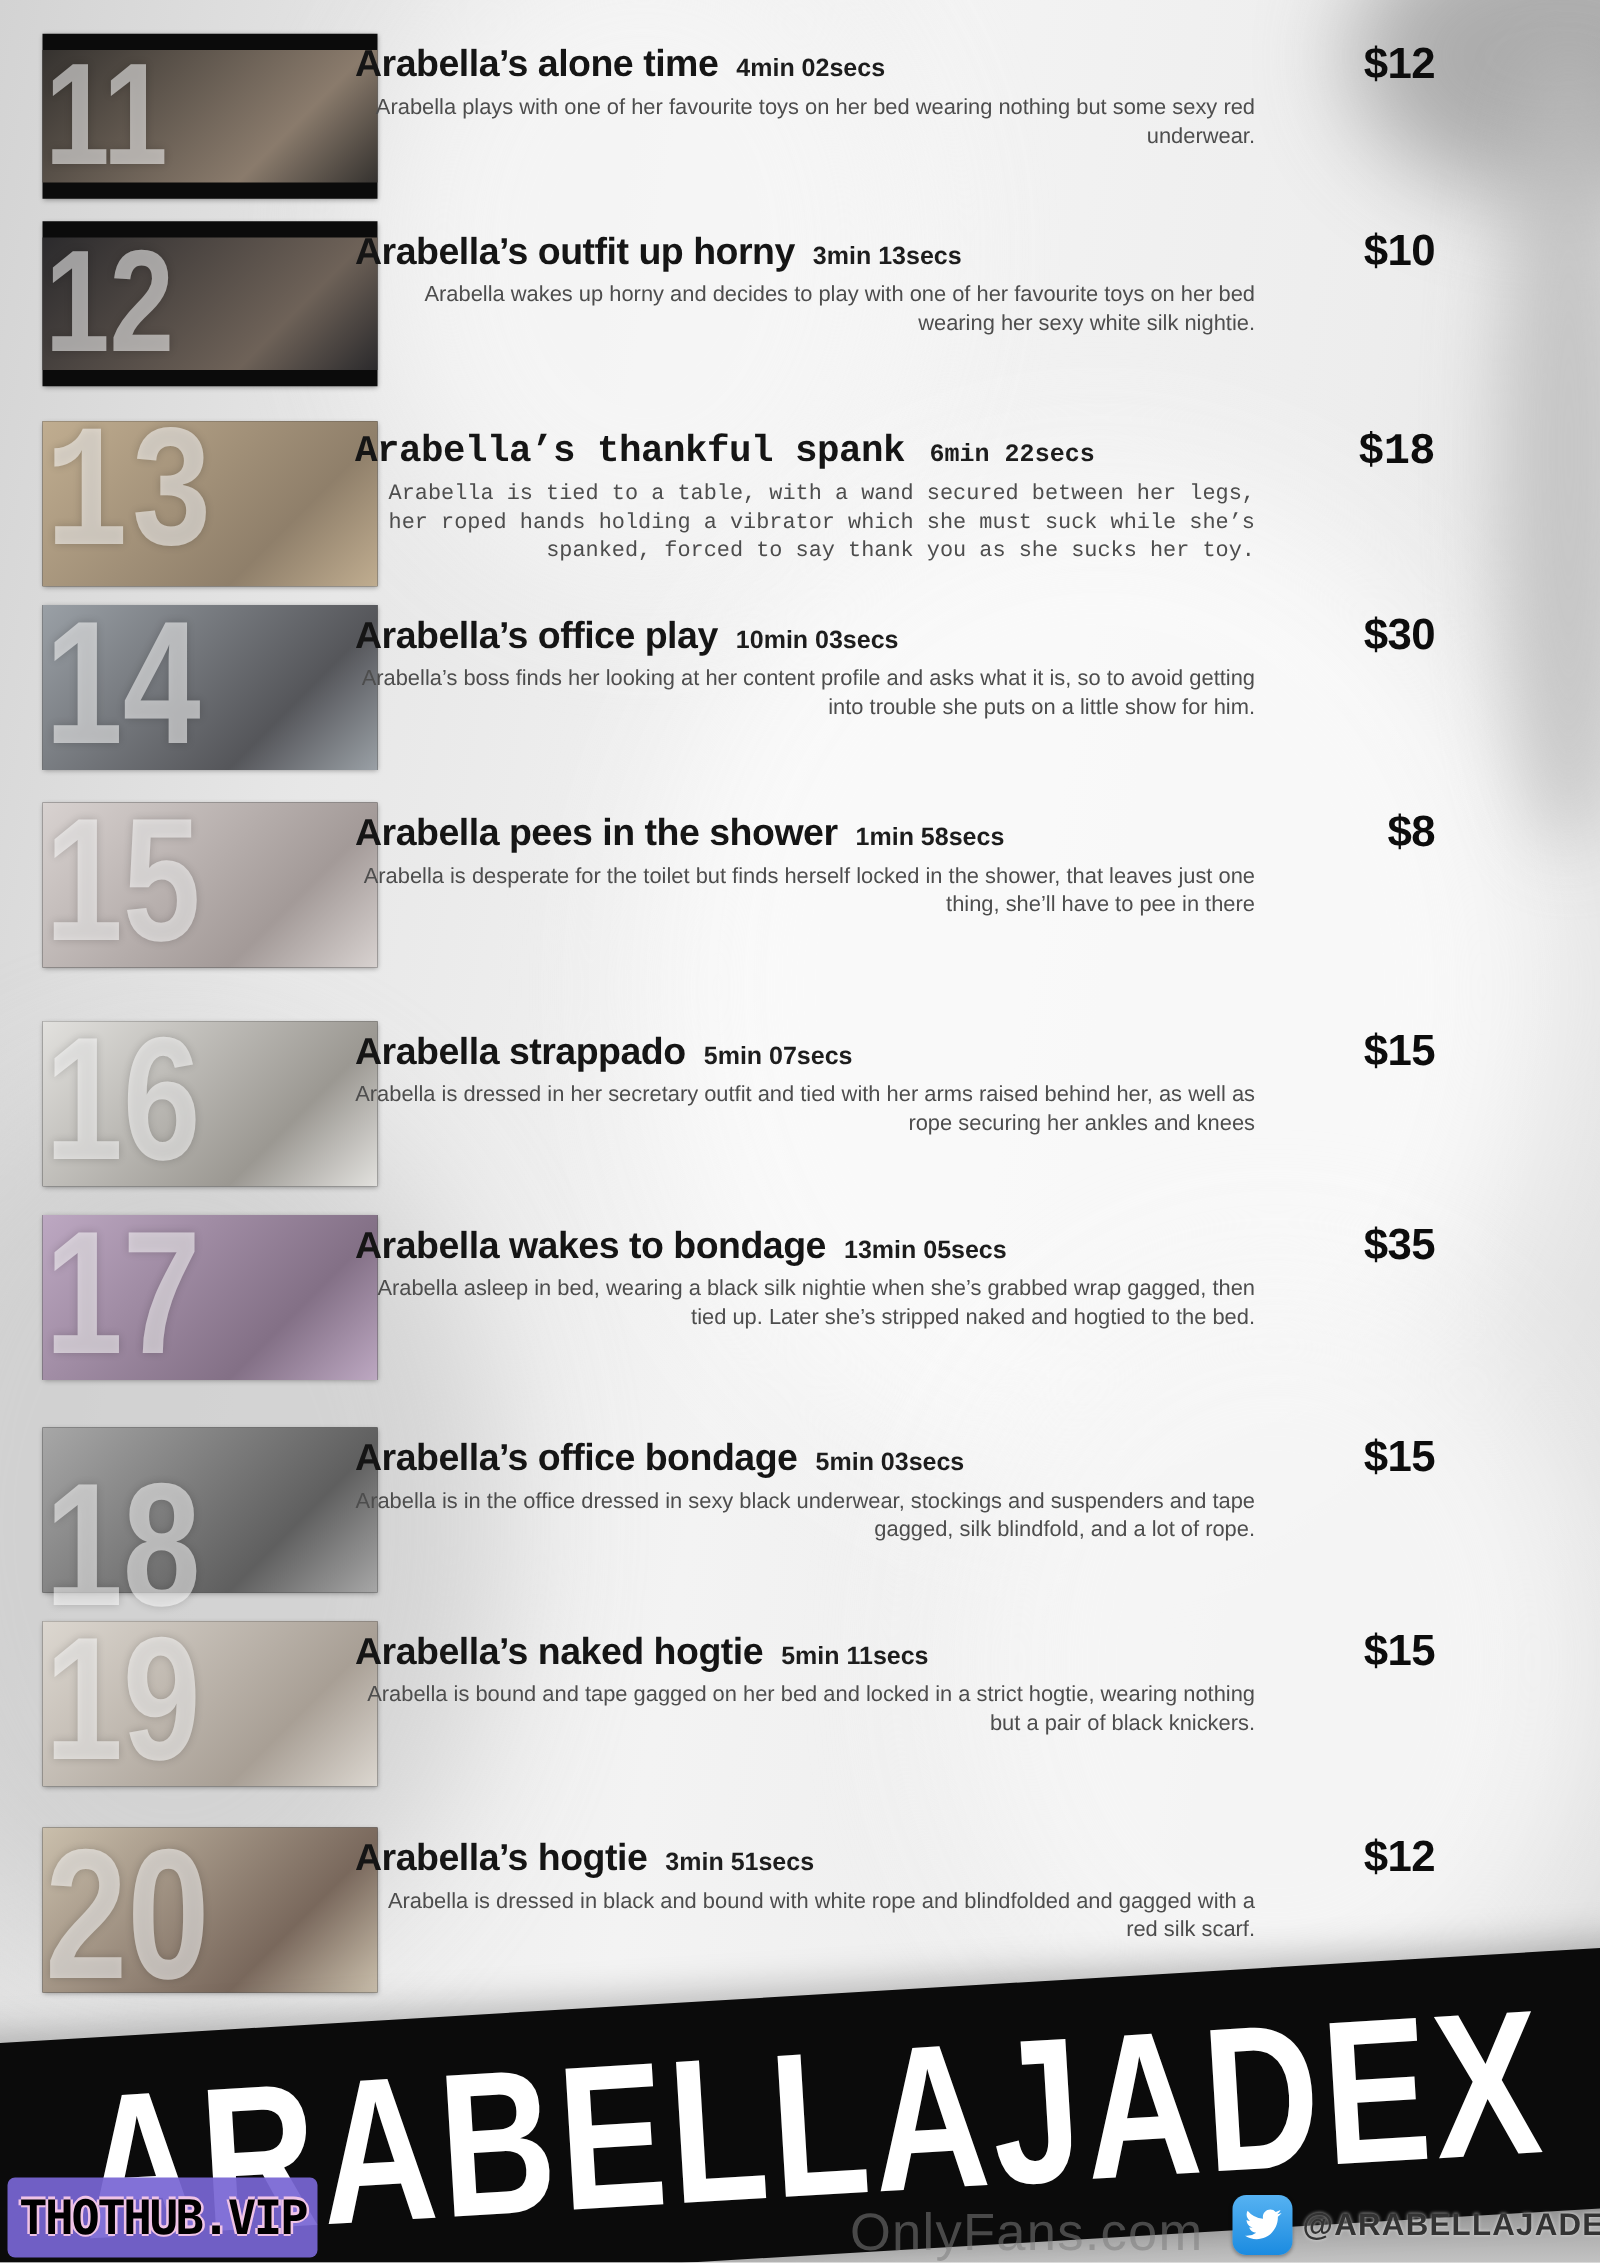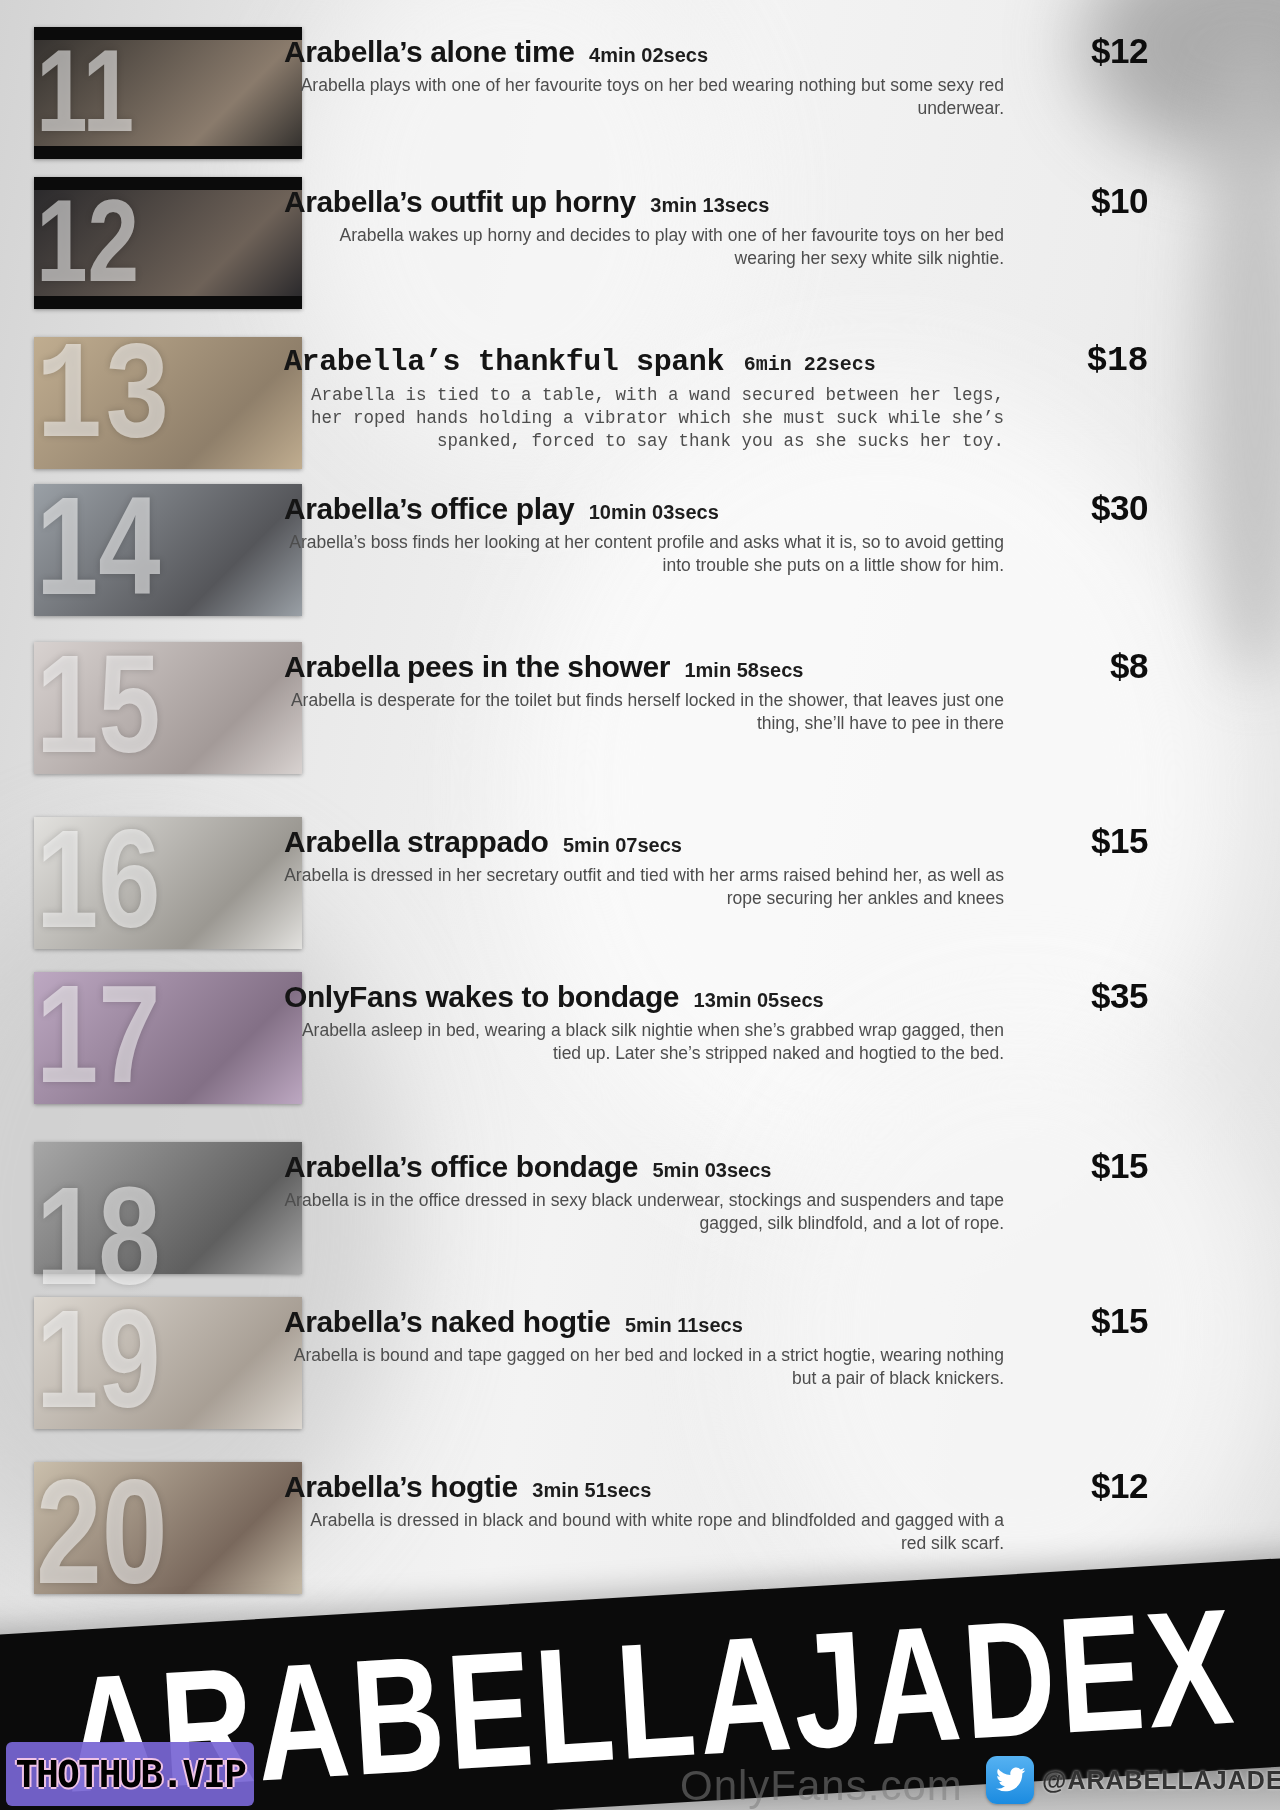--- a/index.html
+++ b/index.html
@@ -164,21 +164,21 @@
       </div>
       <div class="price">$15</div>
     </div>
       <div class="row r6" style="top: 974px;">
       <div class="thumb">
         <div class="photo" style="background: linear-gradient(135deg, rgb(189, 168, 194) 0%, rgb(131, 112, 134) 70%, rgb(189, 168, 194) 100%);"></div>
         <div class="num">17</div>
       </div>
       <div class="info">
         <div class="titleline">
-          <span class="title">OnlyFans wakes to bondage</span>
+          <span class="title">Arabella wakes to bondage</span>
           <span class="dur">13min 05secs</span>
         </div>
         <div class="desc">Arabella asleep in bed, wearing a black silk nightie when she’s grabbed wrap gagged, then tied up. Later she’s stripped naked and hogtied to the bed.</div>
       </div>
       <div class="price">$35</div>
     </div>
       <div class="row r7" style="top: 1144px;">
       <div class="thumb">
         <div class="photo" style="background: linear-gradient(135deg, rgb(167, 167, 167) 0%, rgb(95, 95, 95) 70%, rgb(167, 167, 167) 100%);"></div>
         <div class="num">18</div>

